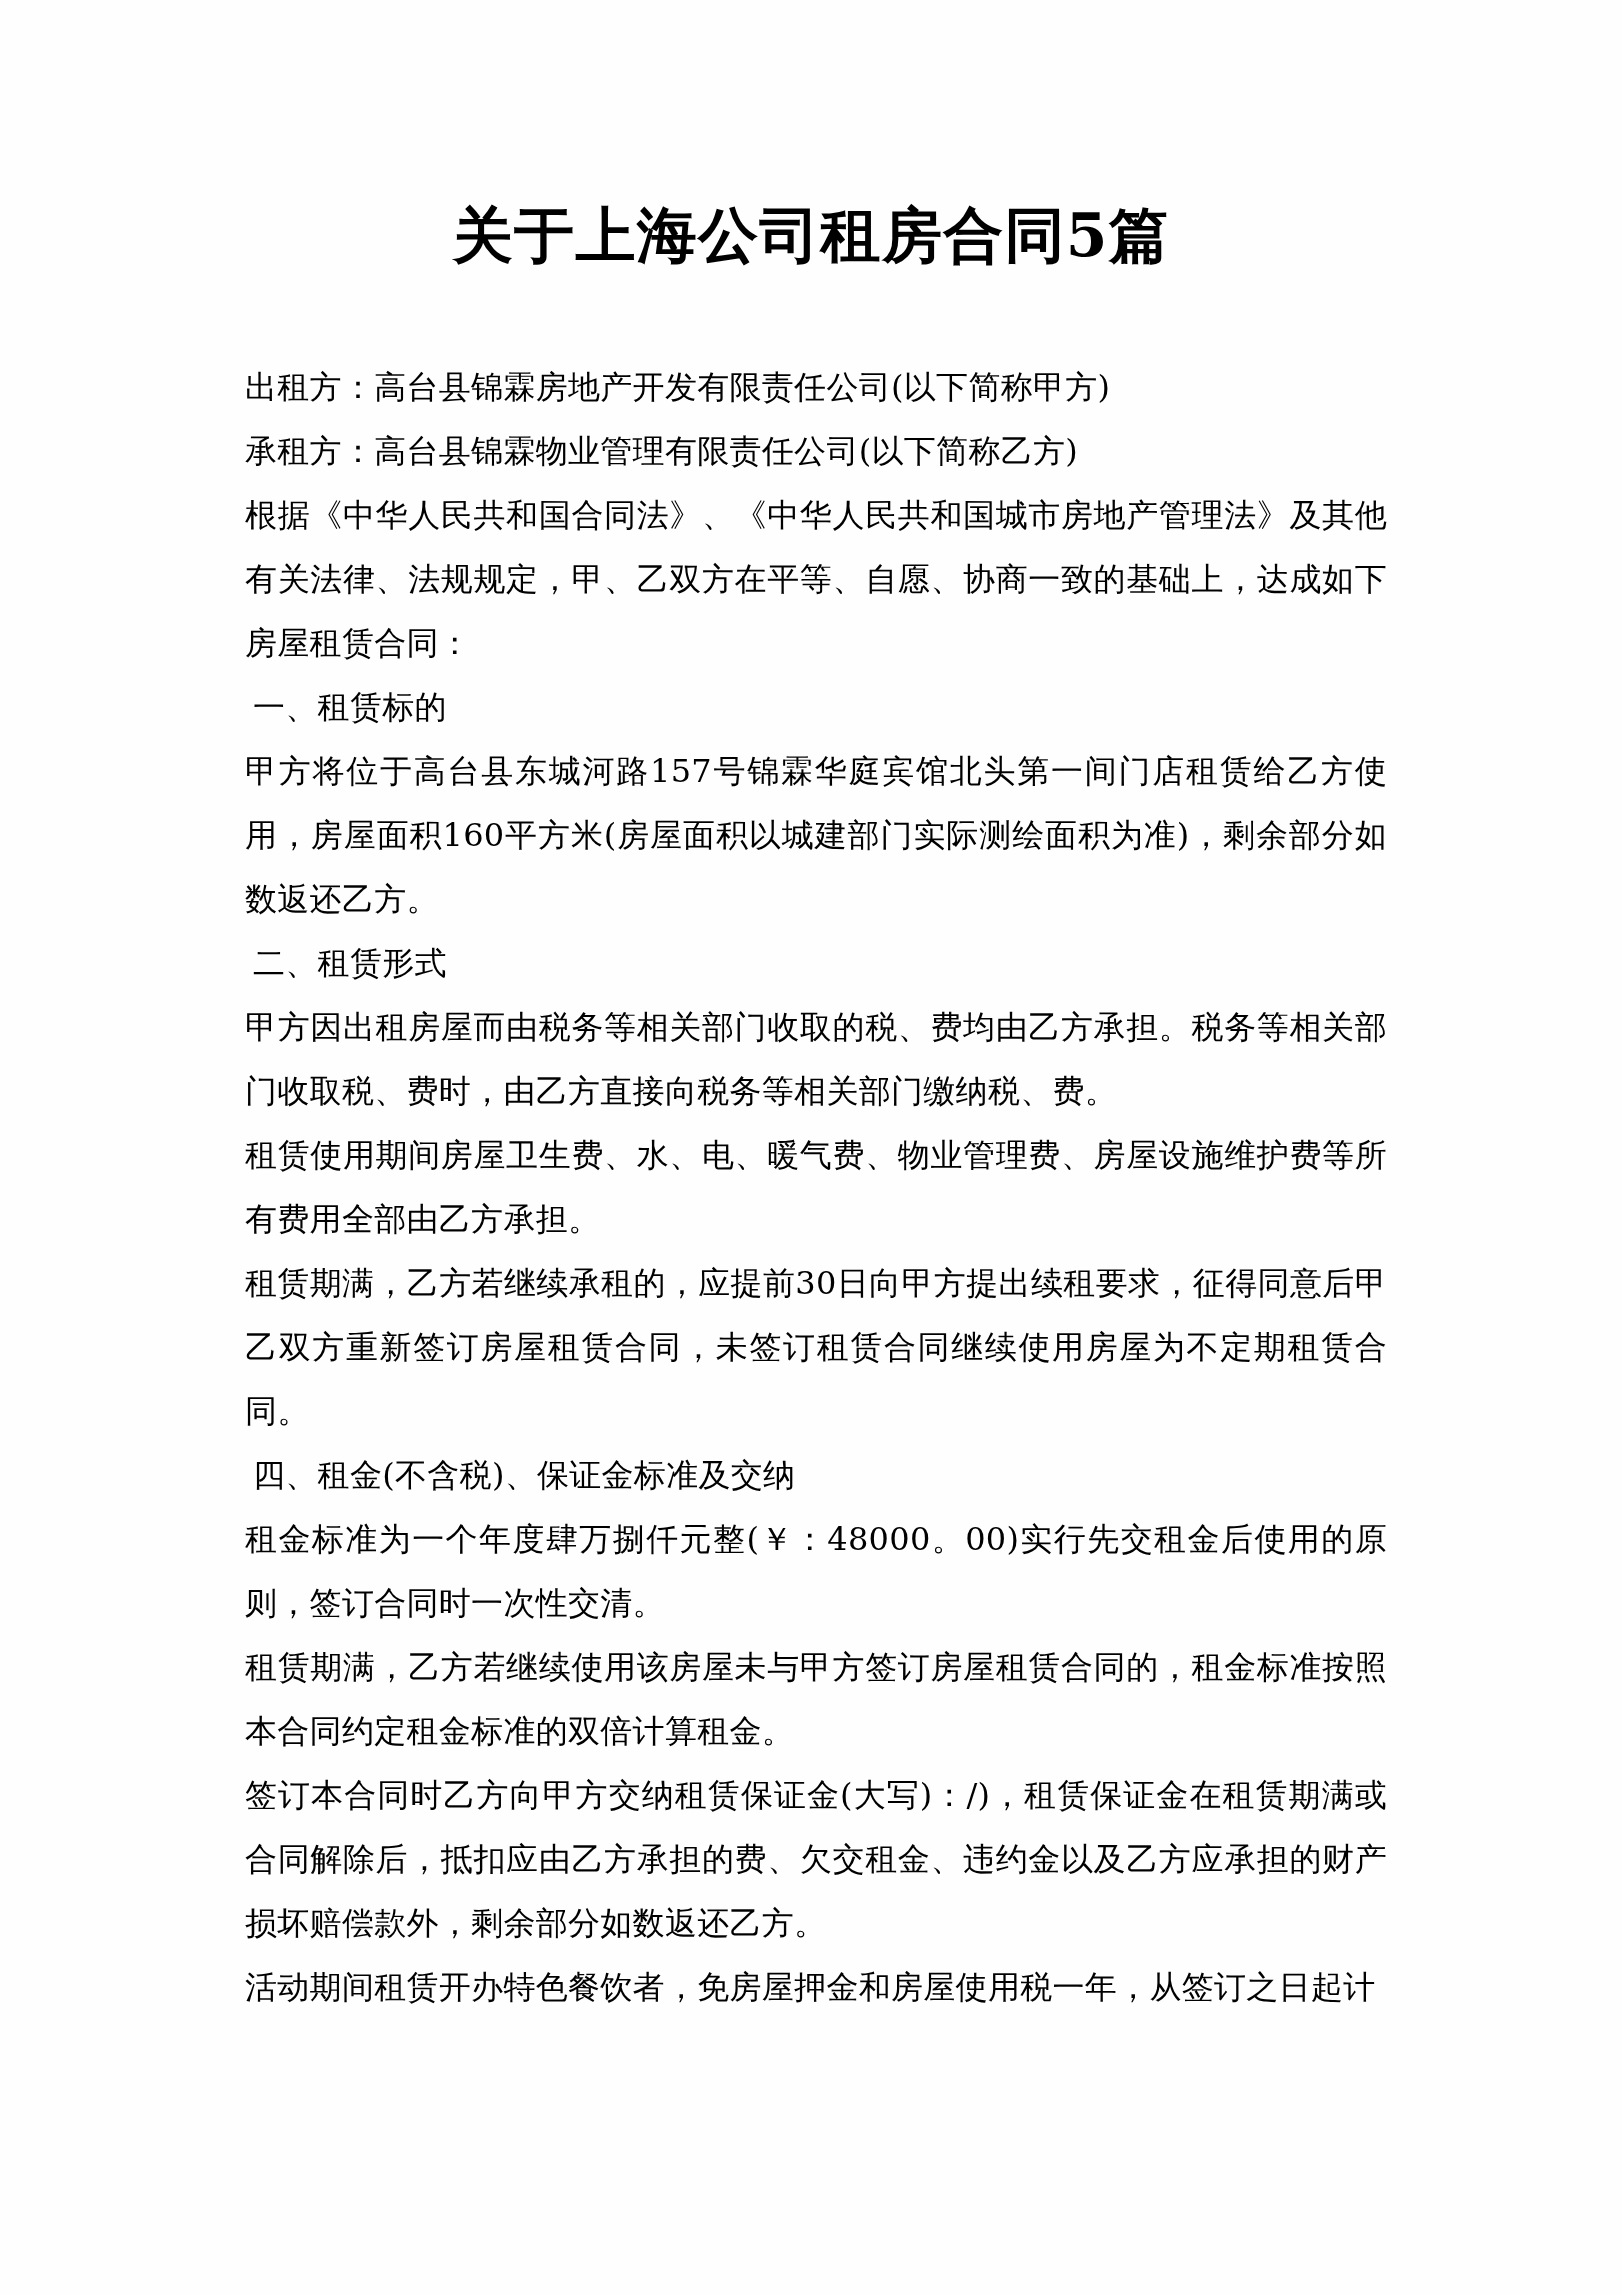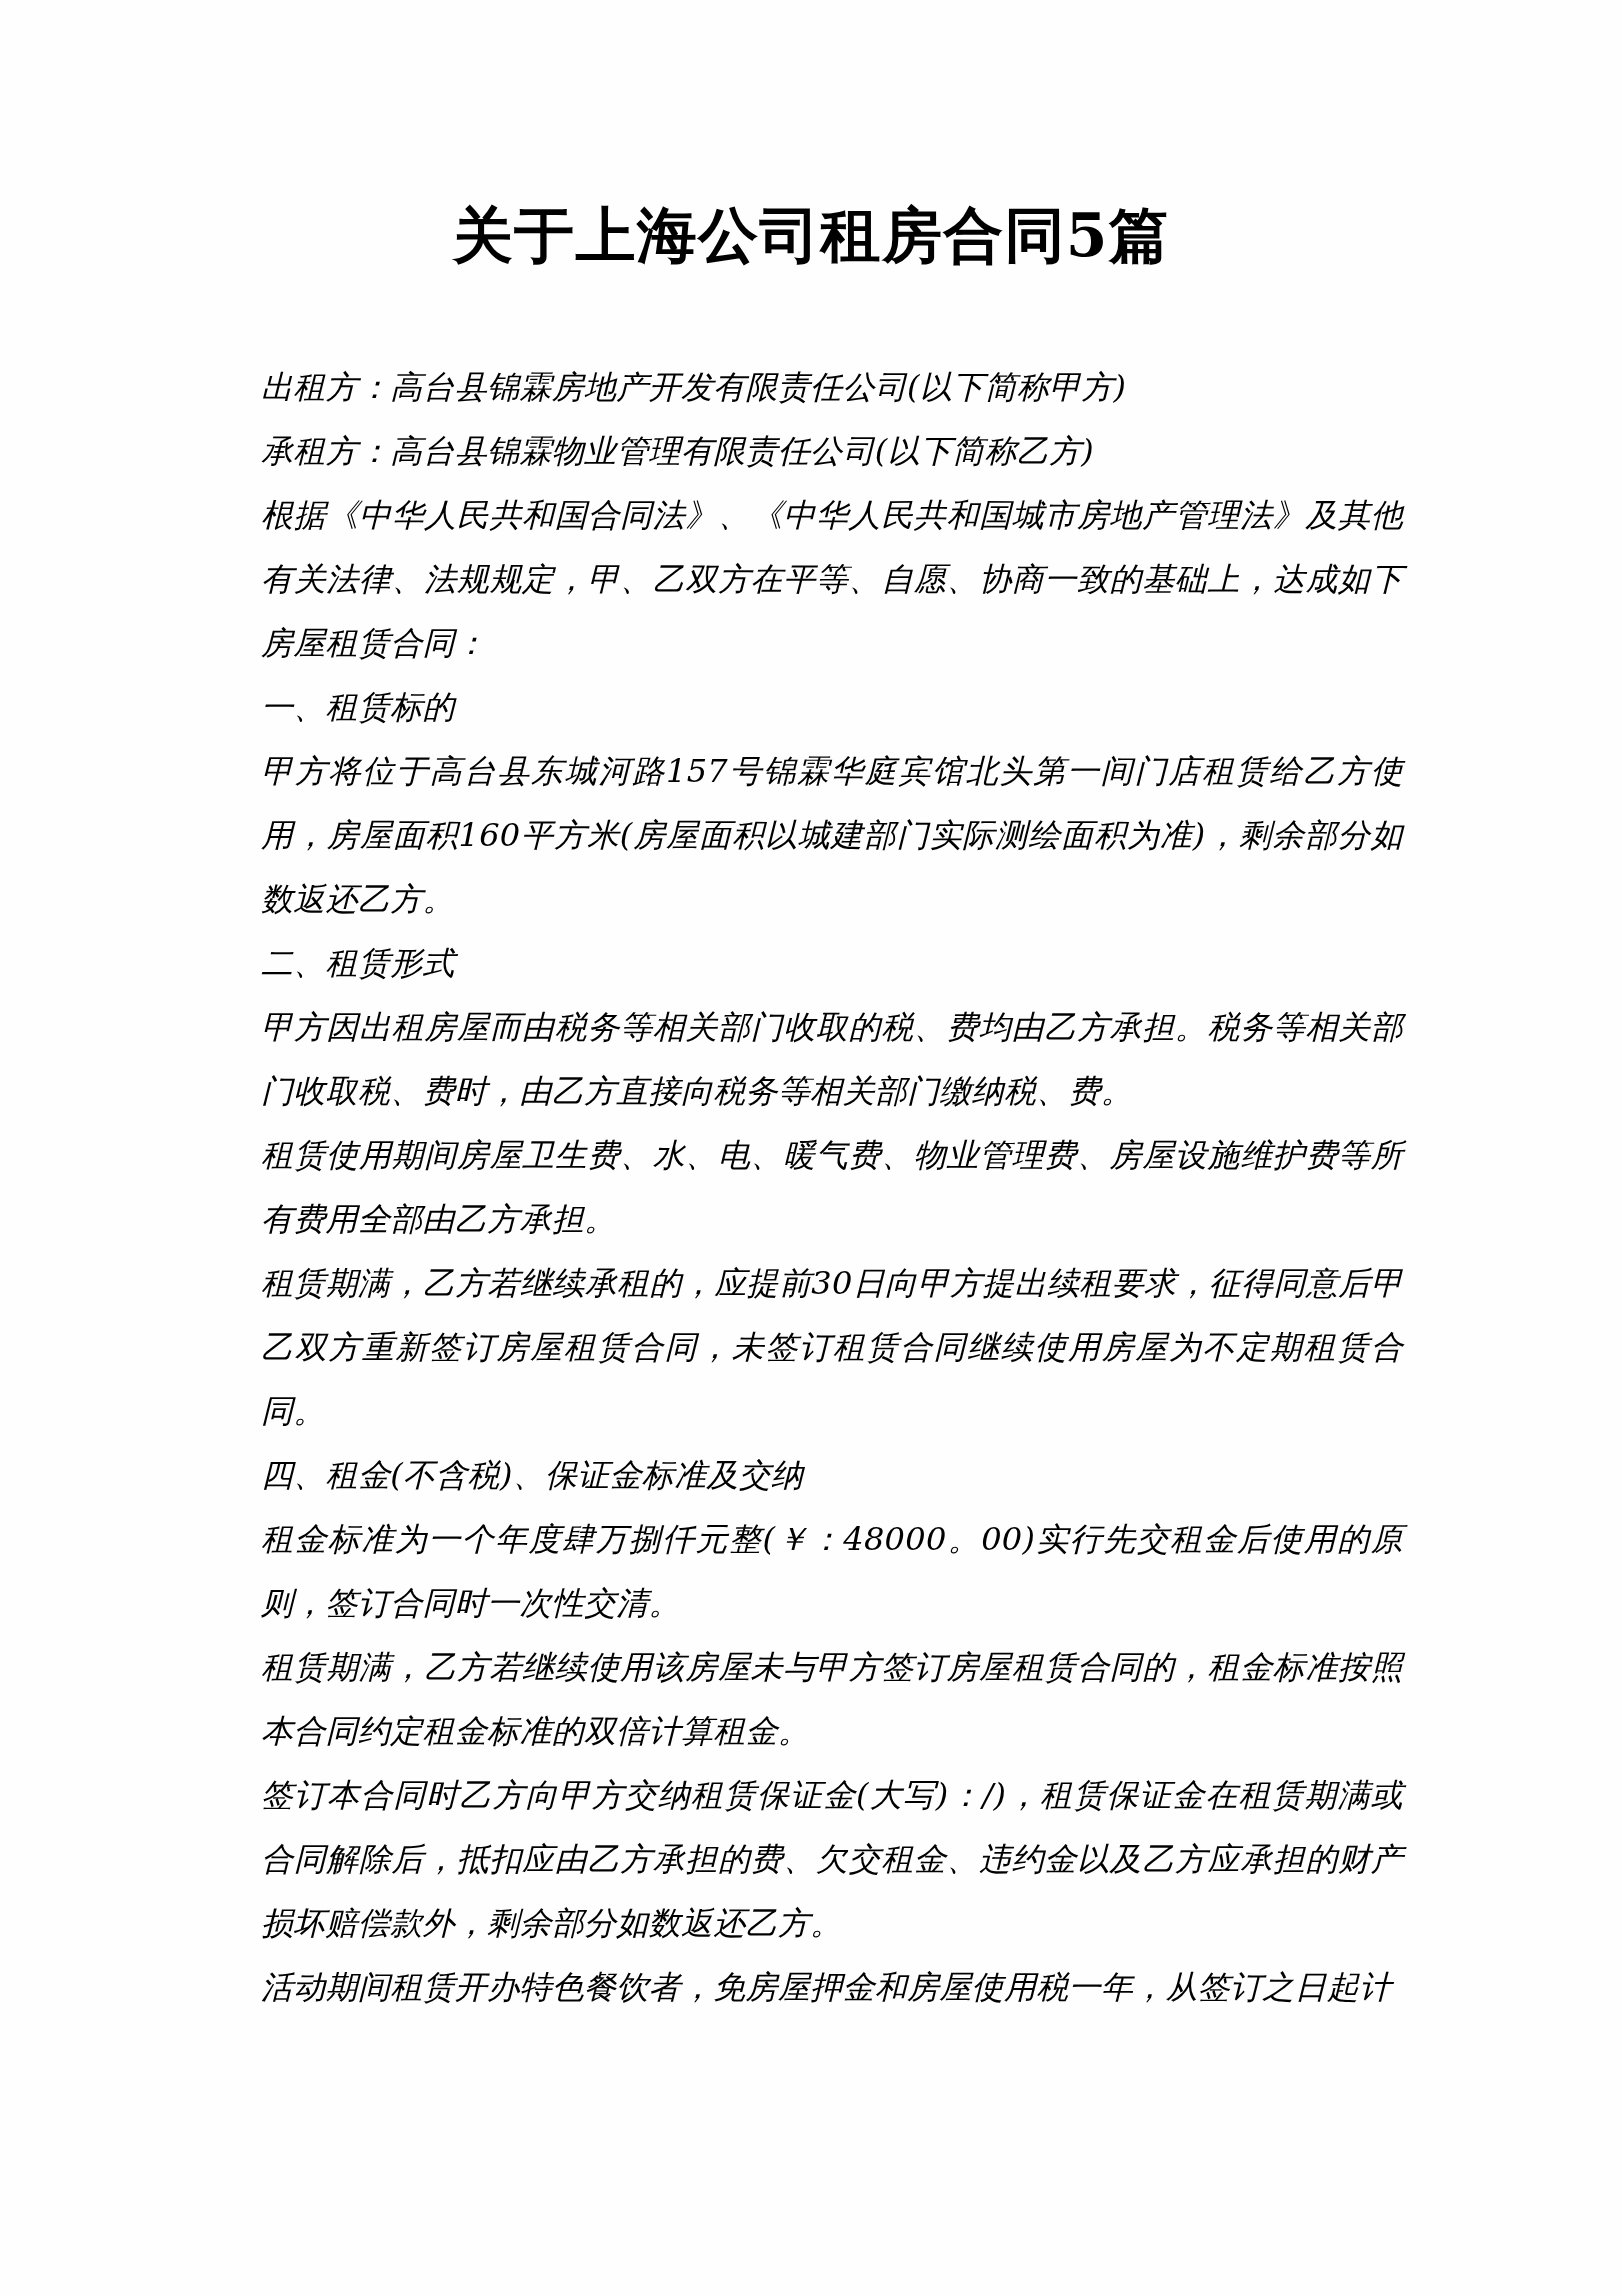--- a/index.html
+++ b/index.html
@@ -30,37 +30,37 @@
       top: 196px;
       text-align: center;
       font-size: 60px;
       line-height: 79px;
       letter-spacing: 1.3px;
       font-weight: bold;
       margin: 0;
     }
     .body {
       position: absolute;
-      left: 261px;
+      left: 245px;
       top: 355px;
       width: 1142px;
-      font-style: italic;
     }
     .para {
       margin: 0;
       font-size: 32px;
       line-height: 64px;
       letter-spacing: 0.3px;
       text-align: justify;
       text-justify: inter-character;
       white-space: normal;
       word-break: break-all;
     }
     .para.heading {
       text-align: left;
+      margin-left: 8px;
     }
   </style>
 </head>
 <body>
 
 <div class="page">
   <h1 class="title">关于上海公司租房合同5篇</h1>
 
   <div class="body">
     <p class="para">出租方：高台县锦霖房地产开发有限责任公司(以下简称甲方)</p>

